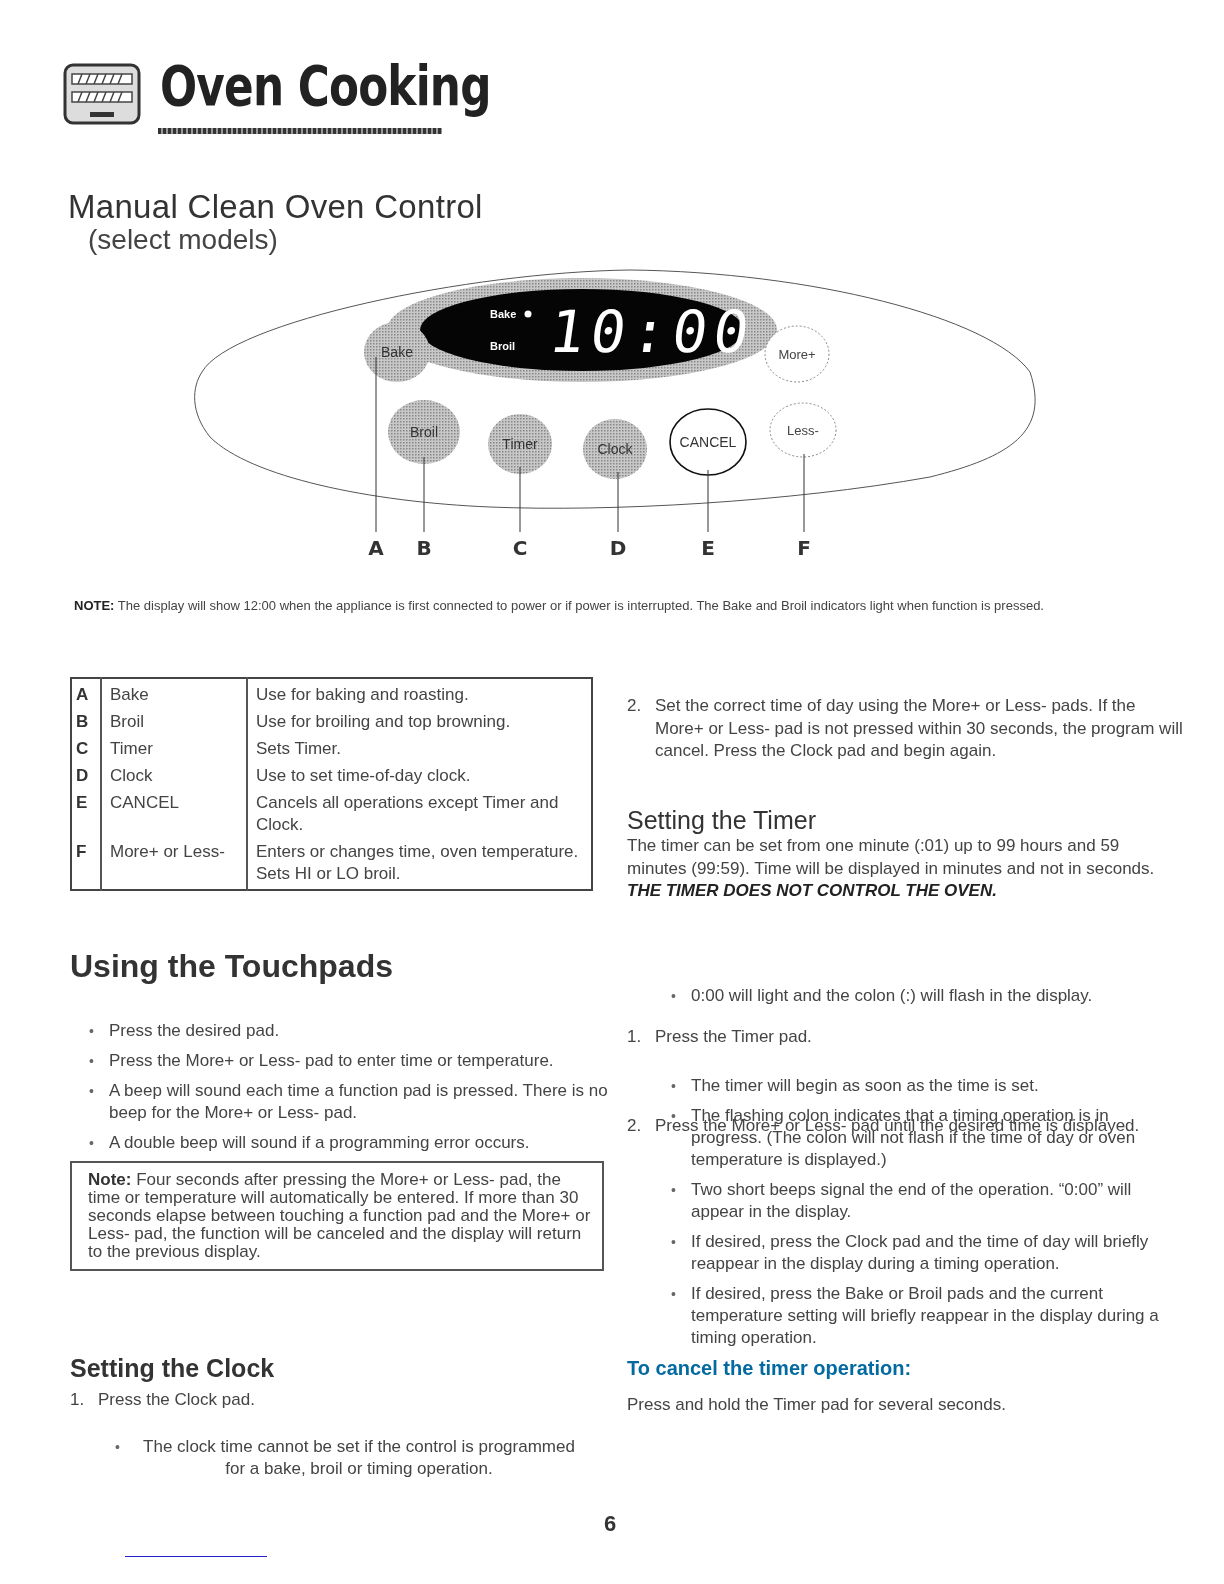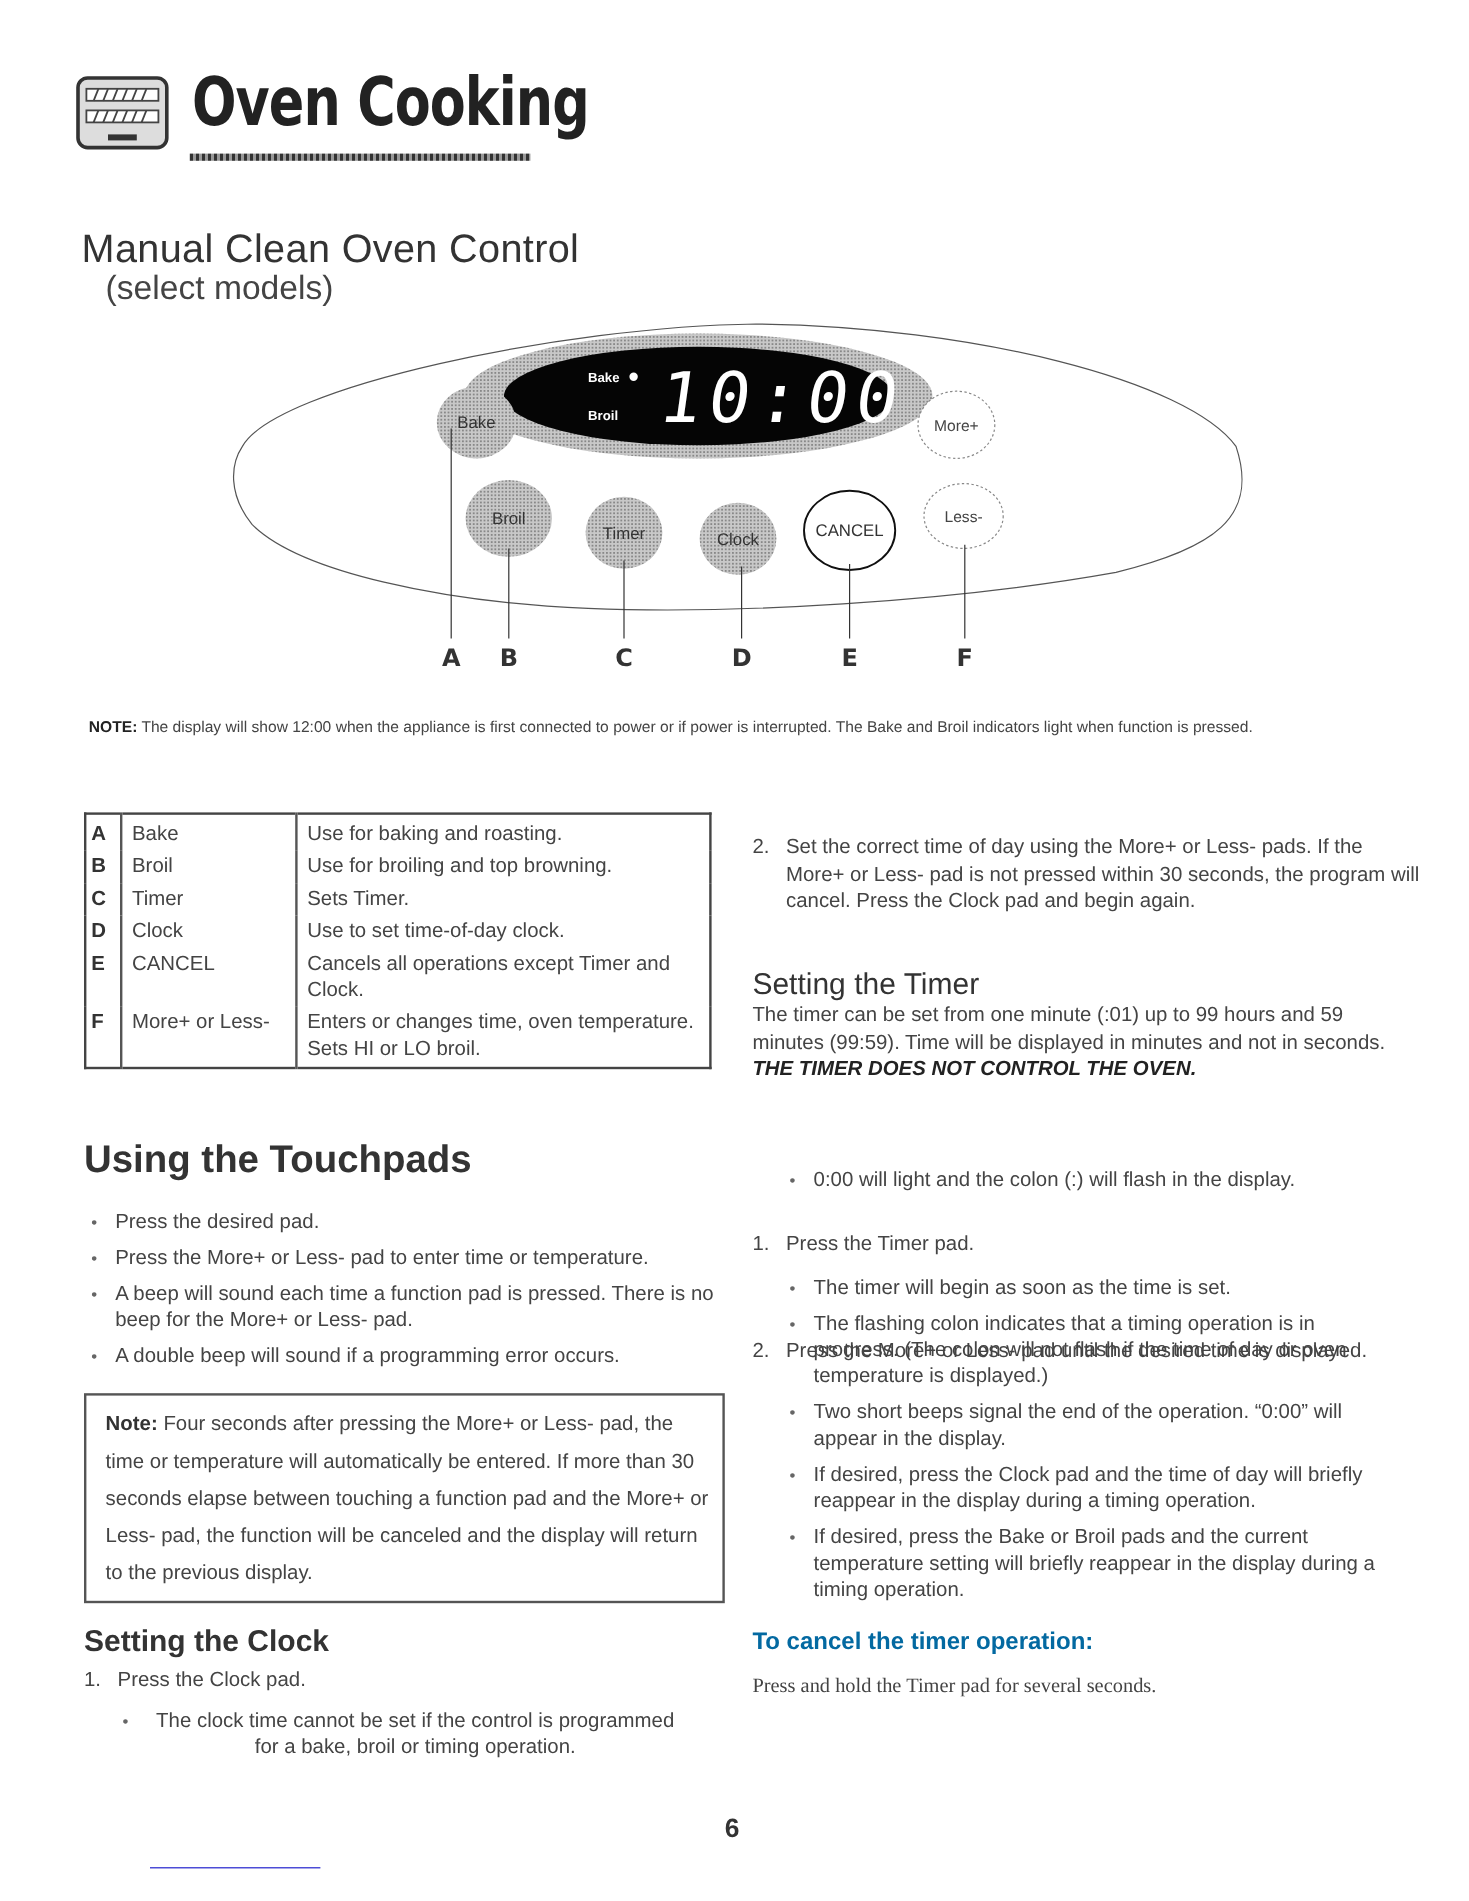--- a/index.html
+++ b/index.html
@@ -26,47 +26,47 @@
 
   
   .ctable { left: 70px; top: 677px; width: 523px; border: 2px solid #444; border-collapse: collapse; font-size: 17px; color: #444; }
   .ctable td { vertical-align: top; padding: 2px 6px 3px 8px; line-height: 22px; }
   .ctable td.let { width: 20px; font-weight: bold; color: #333; border-right: 2px solid #555; padding: 2px 4px; }
   .ctable td.name { width: 130px; border-right: 2px solid #555; }
   .ctable tr:first-child td { padding-top: 5px; }
   .ctable tr:last-child td { padding-bottom: 4px; }
 
   .h-touch { left: 70px; top: 948px; font-size: 32px; font-weight: bold; color: #333; }
-  ul.blist { list-style: none; margin: 4px; padding: 0; }
+  ul.blist { list-style: none; margin: 17px; padding: 0; }
   ul.blist li { position: relative; padding-left: 22px; font-size: 17px; line-height: 22px; color: #444; margin-bottom: 8px; }
   ul.blist li::before { content: "•"; position: absolute; left: 2px; top: 0; font-size: 14px; color: #666; }
   .touch-list { left: 70px; top: 1003px; width: 530px; }
 
   .note-box { left: 70px; top: 1161px; width: 504px; border: 2px solid #555; padding: 8px 10px 8px 16px;
-              font-size: 17px; line-height: 31px; color: #444; }
+              font-size: 17px; line-height: 18px; color: #444; }
   .note-box b { color: #333; }
 
   .h-clock { left: 70px; top: 1354px; font-size: 25px; font-weight: bold; color: #333; }
   .clock-step { left: 70px; top: 1389px; width: 530px; font-size: 17px; line-height: 22px; color: #444; }
   .clock-bullets { left: 96px; top: 1419px; width: 470px; text-align: center; }
 
   
   .rcol { left: 627px; width: 530px; font-size: 17px; line-height: 22.5px; color: #444; }
   .ol-item { position: relative; padding-left: 28px; }
   .ol-item .num { position: absolute; left: 0; top: 0; }
   .r-step2 { top: 673px; }
   .h-timer { left: 627px; top: 806px; font-size: 25px; font-weight: normal; color: #333; }
   .timer-intro { top: 835px; }
   .timer-intro i { font-weight: bold; color: #222; }
   .timer-s1 { top: 936px; }
   .timer-s1b { left: 652px; top: 968px; width: 505px; }
   .timer-s2 { top: 1003px; }
   .timer-s2b { left: 652px; top: 1058px; width: 505px; }
   .h-cancel { left: 627px; top: 1357px; font-size: 20px; font-weight: bold; color: #0369a1; }
-  .cancel-text { top: 1394px; font-family: Liberation Serif, serif; }
+  .cancel-text { top: 1394px; }
 
   .page-num { left: 604px; top: 1511px; font-size: 22px; font-weight: bold; color: #333; }
   .blue-line { left: 125px; top: 1556px; width: 142px; height: 1px; background: #2222cc; }
 </style>
 </head>
 <body>
 
 <div class="abs hdr-icon">
   <svg width="84" height="68" viewBox="0 0 84 68">
     <rect x="3" y="3" width="74" height="58" rx="8" fill="#ddd" stroke="#333" stroke-width="3"></rect>

